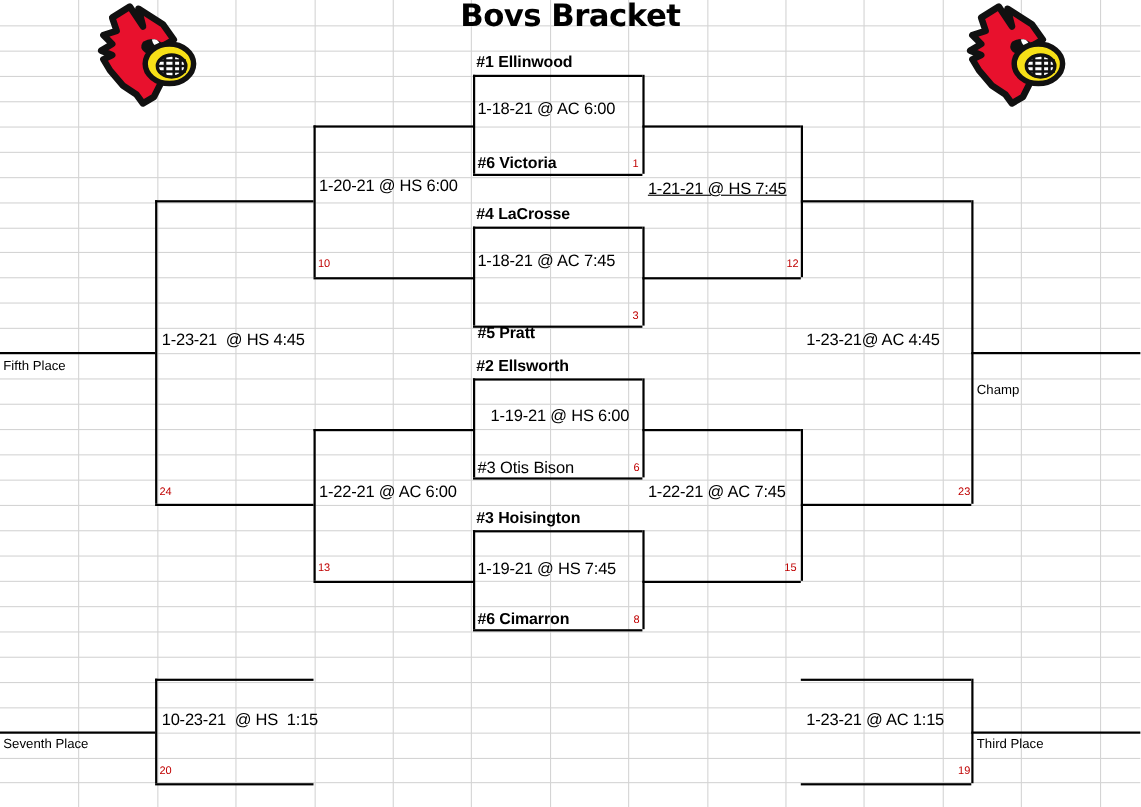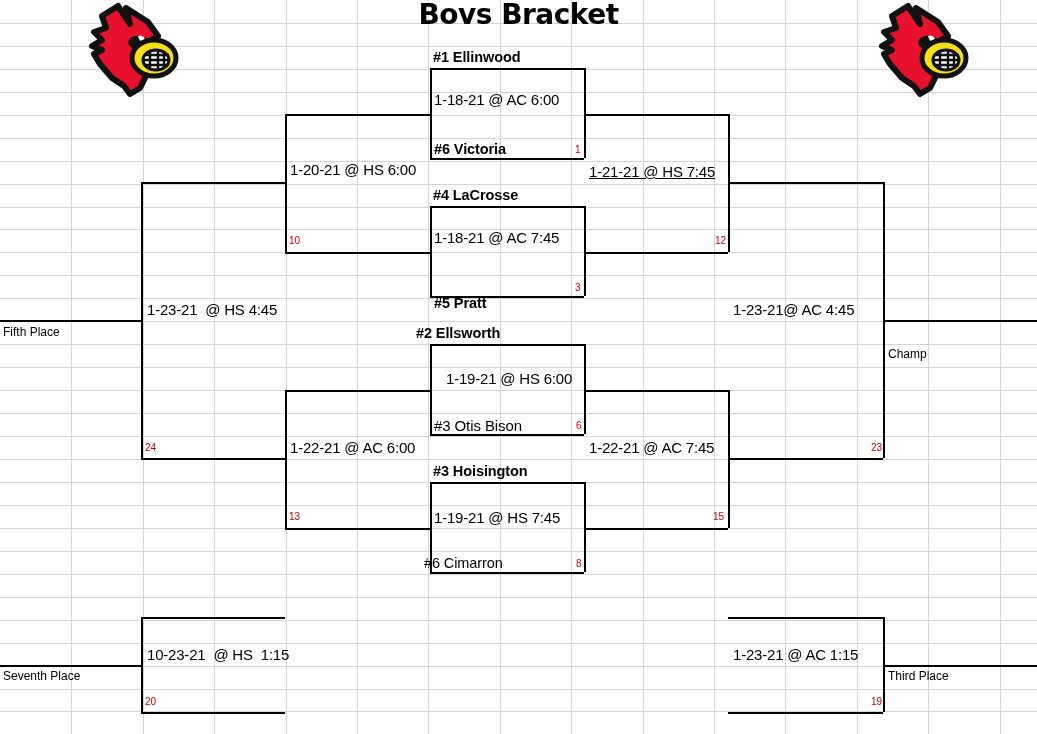--- a/index.html
+++ b/index.html
@@ -147,36 +147,36 @@
 
   <div class="tx team" style="left: 433px; top: 188px; font-weight: bold;">#4 LaCrosse</div>
   <div class="seg-h" style="left:430px;top:206px;width:154px;"></div>
   <div class="seg-v" style="left:430px;top:206px;height:90px;"></div>
   <div class="seg-v" style="left:584px;top:206px;height:90px;"></div>
   <div class="seg-h" style="left:430px;top:296px;width:154px;"></div>
   <div class="tx matchup" style="left:434px;top:230px;">1-18-21 @ AC 7:45</div>
   <div class="tx team" style="left: 434px; top: 280px; font-weight: bold; margin-top: 16px;">#5 Pratt</div>
   <div class="tx gnum" style="left:575px;top:283px;">3</div>
 
-  <div class="tx team" style="left: 416px; top: 326px; font-weight: bold;">#2 Ellsworth</div>
+  <div class="tx team" style="left: 433px; top: 326px; font-weight: bold;">#2 Ellsworth</div>
   <div class="seg-h" style="left:430px;top:344px;width:154px;"></div>
   <div class="seg-v" style="left:430px;top:344px;height:90px;"></div>
   <div class="seg-v" style="left:584px;top:344px;height:90px;"></div>
   <div class="seg-h" style="left:430px;top:434px;width:154px;"></div>
   <div class="tx matchup" style="left:446px;top:371px;">1-19-21 @ HS 6:00</div>
   <div class="tx team reg" style="left: 434px; top: 418px; font-weight: normal;">#3 Otis Bison</div>
   <div class="tx gnum" style="left:576px;top:421px;">6</div>
 
   <div class="tx team" style="left: 433px; top: 464px; font-weight: bold;">#3 Hoisington</div>
   <div class="seg-h" style="left:430px;top:482px;width:154px;"></div>
   <div class="seg-v" style="left:430px;top:482px;height:90px;"></div>
   <div class="seg-v" style="left:584px;top:482px;height:90px;"></div>
   <div class="seg-h" style="left:430px;top:572px;width:154px;"></div>
   <div class="tx matchup" style="left:434px;top:510px;">1-19-21 @ HS 7:45</div>
-  <div class="tx team" style="left: 424px; top: 556px; font-weight: normal; text-align: center;">#6 Cimarron</div>
+  <div class="tx team" style="left: 434px; top: 556px; font-weight: bold; text-align: center;">#6 Cimarron</div>
   <div class="tx gnum" style="left:576px;top:559px;">8</div>
 
   <div class="seg-h" style="left:285px;top:114px;width:146px;"></div>
   <div class="seg-v" style="left:285px;top:114px;height:138px;"></div>
   <div class="seg-h" style="left:285px;top:252px;width:146px;"></div>
   <div class="tx matchup" style="left:290px;top:162px;">1-20-21 @ HS 6:00</div>
   <div class="tx gnum" style="left:289px;top:236px;">10</div>
 
   <div class="seg-h" style="left:285px;top:390px;width:146px;"></div>
   <div class="seg-v" style="left:285px;top:390px;height:138px;"></div>

